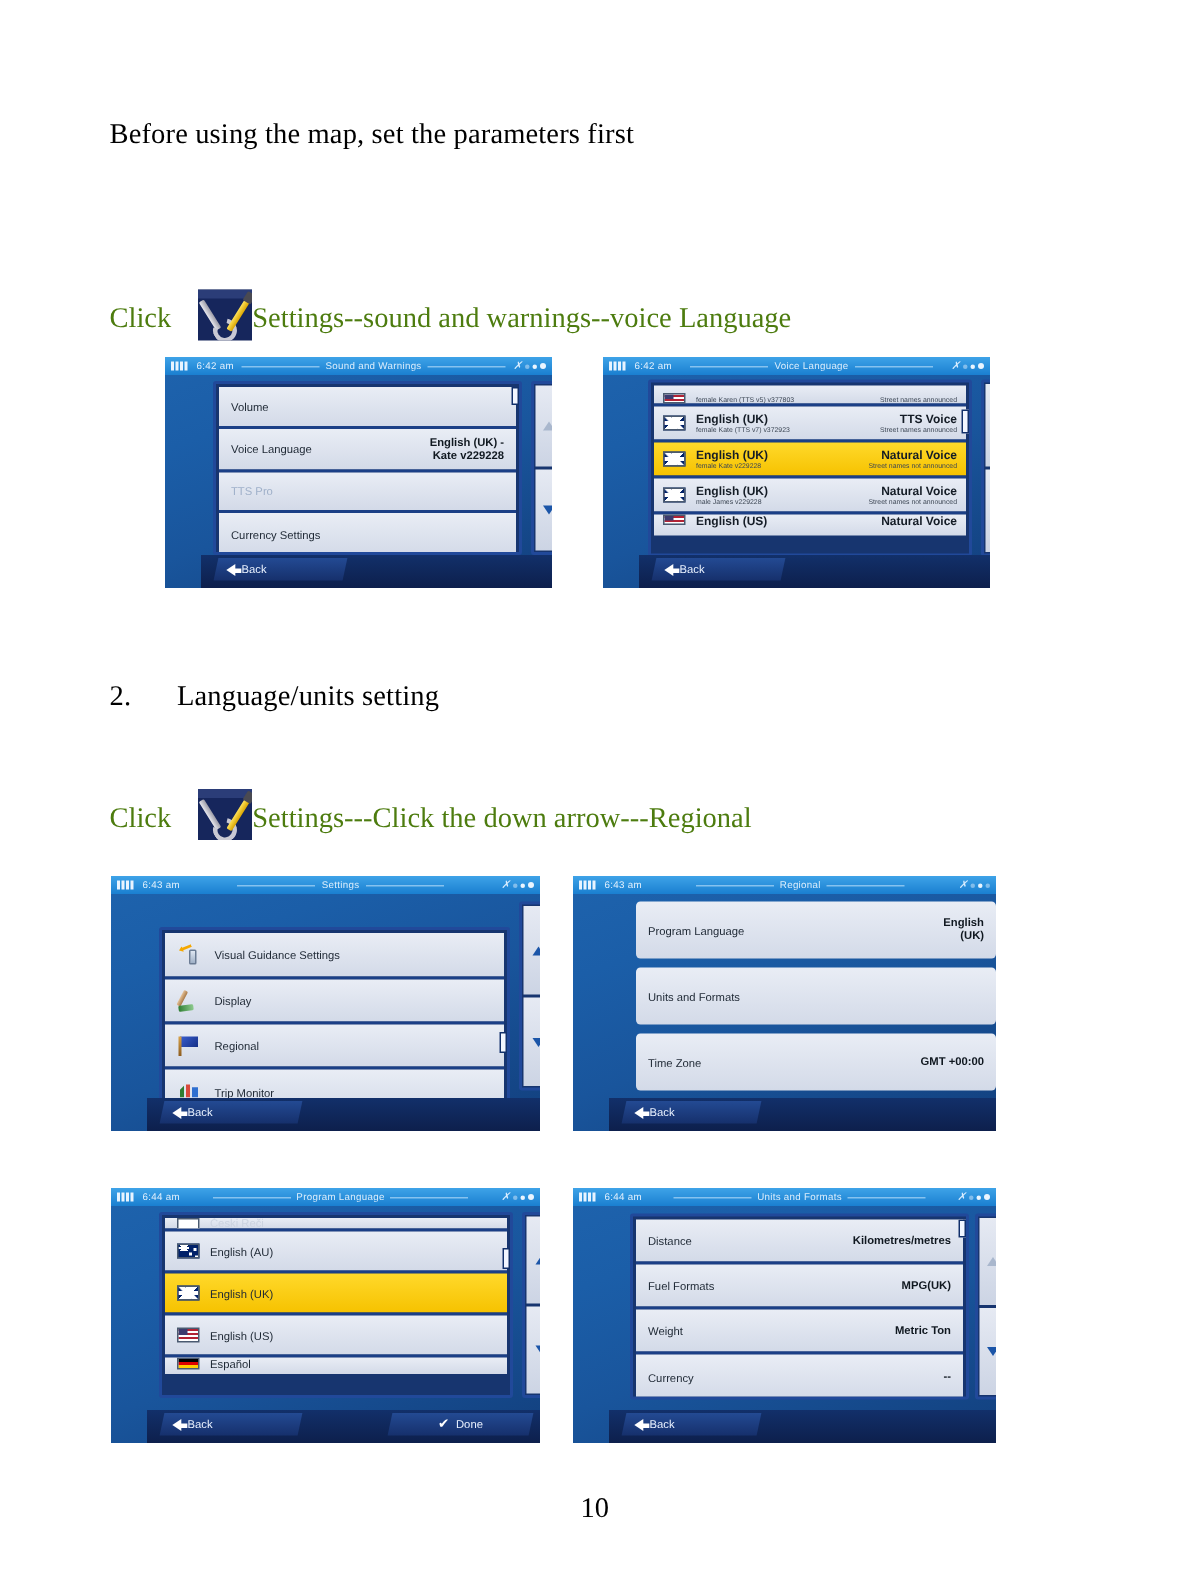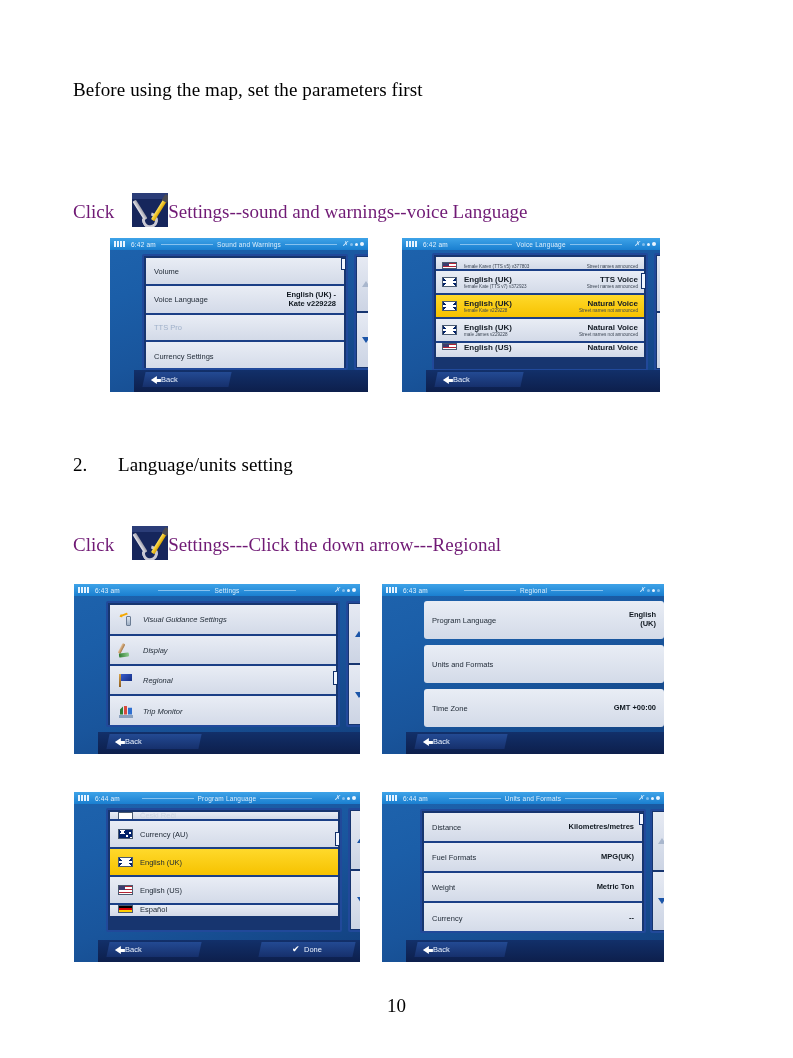--- a/index.html
+++ b/index.html
@@ -19,21 +19,21 @@
     font-size:19px;
     color:#000;
     white-space:nowrap;
     letter-spacing:.1px;
   }
   #intro{left:73px;top:79px;}
   #h1{left:73px;top:121px;}
   #h1 .num{display:inline-block;width:45px;}
   #h2{left:73px;top:454px;}
   #h2 .num{display:inline-block;width:45px;}
-  .click-line{position:absolute;font-family:"Liberation Serif", serif;font-size:19px;color:#701a75;white-space:nowrap;}
+  .click-line{position:absolute;font-family:"Liberation Serif", serif;font-size:19px;color:#4d7c0f;white-space:nowrap;}
   #click1{left:73px;top:193px;}
   #click2{left:73px;top:526px;}
   .click-word{display:inline-block;vertical-align:baseline;}
   .settings-icon{
     display:inline-block;width:36px;height:34px;
     vertical-align:-9px;margin:0 0 0 18px;
     background:#16265c;
     position:relative;
     overflow:hidden;
   }
@@ -432,21 +432,21 @@
           <span class="rule"></span>
         </span>
       <span class="tb-right">
           <span class="sat">✗</span>
           <span class="d dim"></span>
           <span class="d"></span>
           <span class="d big"></span>
         </span>
     </div>
     <div class="body">
-      <div class="panel" style="left:8px;top:5px;width:234px;height:126px;font-style:italic;">
+      <div class="panel" style="left:8px;top:22px;width:234px;height:126px;">
         <div class="rows">
           <div class="row" style="height:31px;">
             <span class="ico guidance"></span>
             <span class="lbl">Visual Guidance Settings</span>
           </div>
           <div class="row" style="height:30px;">
             <span class="ico display"></span>
             <span class="lbl">Display</span>
           </div>
           <div class="row" style="height:30px;">
@@ -546,21 +546,21 @@
     </div>
     <div class="body">
       <div class="panel" style="left:8px;top:4px;width:236px;height:124px;">
         <div class="rows">
           <div class="row" style="height:9px;align-items:center;overflow:hidden;">
             <span class="flag cz" style="height:8px;"></span>
             <span class="lbl" style="color:#cbd3e0;">Česki Reči</span>
           </div>
           <div class="row" style="height:28px;">
             <span class="flag au"></span>
-            <span class="lbl">Currency (AU)</span>
+            <span class="lbl">English (AU)</span>
           </div>
           <div class="row sel" style="height:28px;">
             <span class="flag uk"></span>
             <span class="lbl">English (UK)</span>
           </div>
           <div class="row" style="height:28px;">
             <span class="flag us"></span>
             <span class="lbl">English (US)</span>
           </div>
           <div class="row" style="height:11px;align-items:flex-start;overflow:hidden;border-bottom:none;">

